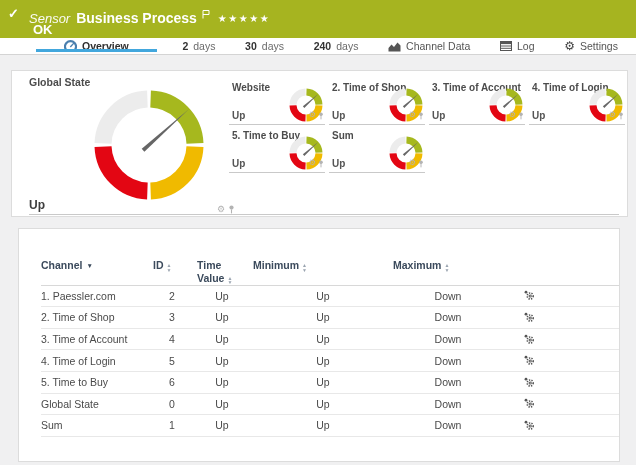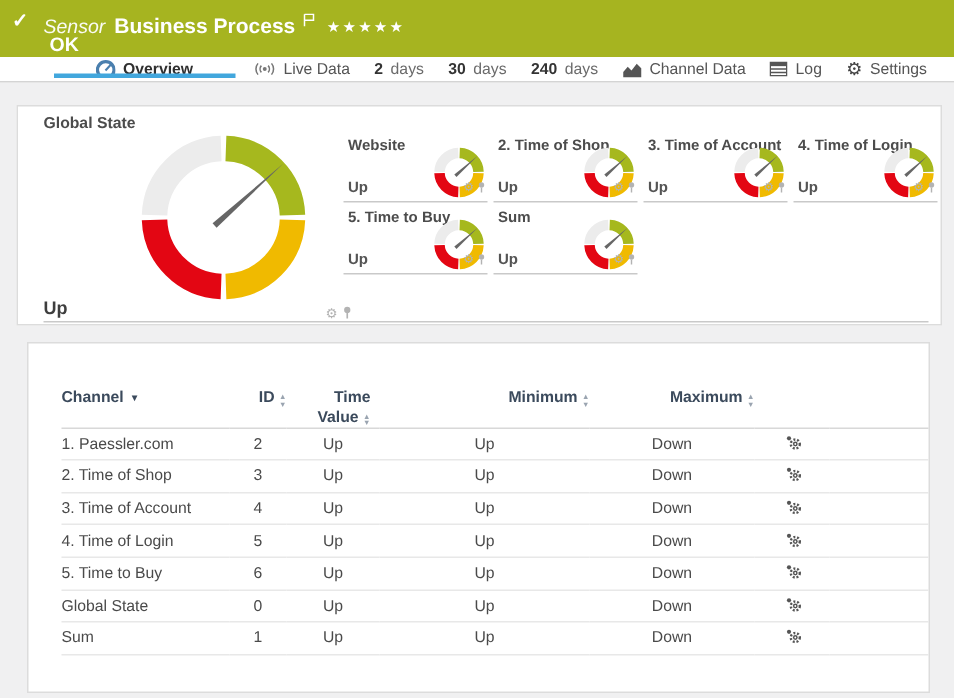--- a/index.html
+++ b/index.html
@@ -35,29 +35,29 @@
   .panel1{left:11px;top:70px;width:617px;height:147px;}
   .panel2{left:18px;top:228px;width:602px;height:234px;}
   
   .gs-title{position:absolute;left:17px;top:5px;font-size:10.5px;font-weight:bold;color:#4c4c4c;}
   .gs-gauge{position:absolute;left:81px;top:18px;width:112px;height:112px;}
   .gs-row{position:absolute;left:17px;right:8px;top:126px;height:17px;border-bottom:1px solid #c9c9c9;}
   .gs-value{position:absolute;left:0;top:1px;font-size:12px;font-weight:bold;color:#3e3e3e;}
   .gs-icons{position:absolute;left:188px;top:3px;display:flex;align-items:center;gap:3px;}
   .mini-gear{font-size:9px;color:#b3b3b3;line-height:1;cursor:pointer;}
   
-  .tiles{position:absolute;left:217px;top:16px;width:402px;display:flex;flex-wrap:wrap;}
+  .tiles{position:absolute;left:217px;top:6px;width:402px;display:flex;flex-wrap:wrap;}
   .tile{width:96px;height:48px;margin-right:4px;position:relative;border-bottom:1px solid #c9c9c9;box-sizing:border-box;}
   .tile-title{position:absolute;left:3px;top:5px;font-size:10px;font-weight:bold;color:#4c4c4c;white-space:nowrap;}
   .tile-gauge{position:absolute;left:58px;top:9px;width:38px;height:38px;}
   .tile-value{position:absolute;left:3px;bottom:3px;font-size:10px;font-weight:bold;color:#555;}
   .tile-icons{position:absolute;right:1px;bottom:0px;display:flex;align-items:center;gap:2px;background:rgba(255,255,255,.0);}
   
   .chtable{position:absolute;left:22px;top:24px;width:578px;border-collapse:collapse;table-layout:fixed;font-size:10.5px;color:#4a4a4a;}
-  .chtable th{color:#3b4a5c;font-weight:bold;text-align:right;vertical-align:top;padding:6px 0 0 0;font-size:10.5px;line-height:1.2;}
+  .chtable th{color:#3b4a5c;font-weight:bold;text-align:left;vertical-align:top;padding:6px 0 0 0;font-size:10.5px;line-height:1.2;}
   .chtable th.left{text-align:left;}
   .chtable thead tr{height:32px;}
   .chtable thead tr th{border-bottom:1px solid #d8d8d8;}
   .chtable tbody tr{height:21.6px;margin-left:19px;}
   .chtable tbody tr+tr td{border-top:1px solid #e8e8e8;}
   .chtable tbody tr:last-child td{border-bottom:1px solid #e8e8e8;}
   .chtable td{padding:0;text-align:center;}
   .chtable td.left{text-align:left;}
   .sort-both{display:inline-flex;flex-direction:column;line-height:4.5px;font-size:5px;color:#9aa4b0;margin-left:3px;vertical-align:2px;}
   .sort-desc{font-size:6.5px;color:#3b4a5c;margin-left:4px;vertical-align:1px;}
@@ -78,32 +78,20 @@
 
 <div class="tabbar" id="tabbar">
     <div class="tab active">
       <span class="tab-ico">
         <svg width="13" height="12" viewBox="0 0 14 13">
           <path d="M3.4 12 A6 6 0 1 1 10.6 12" fill="none" stroke="#4a7fae" stroke-width="2.4"></path>
           <line x1="6.8" y1="7.6" x2="10.6" y2="3.4" stroke="#4a7fae" stroke-width="1.5"></line>
         </svg>
       </span>
       <span class="tab-label">Overview</span>
-    </div>
-    <div class="tab">
-      <span class="tab-ico">
-        <svg width="15" height="10" viewBox="0 0 16 10">
-          <circle cx="8" cy="5" r="1.4" fill="#777"></circle>
-          <path d="M5.6 2.6 A3.6 3.6 0 0 0 5.6 7.4" fill="none" stroke="#777" stroke-width="1.1"></path>
-          <path d="M3.2 1 A6.2 6.2 0 0 0 3.2 9" fill="none" stroke="#777" stroke-width="1.1"></path>
-          <path d="M10.4 2.6 A3.6 3.6 0 0 1 10.4 7.4" fill="none" stroke="#777" stroke-width="1.1"></path>
-          <path d="M12.8 1 A6.2 6.2 0 0 1 12.8 9" fill="none" stroke="#777" stroke-width="1.1"></path>
-        </svg>
-      </span>
-      <span class="tab-label">Live Data</span>
     </div>
     <div class="tab">
       <span class="num">2</span>
       <span class="days">days</span>
     </div>
     <div class="tab">
       <span class="num">30</span>
       <span class="days">days</span>
     </div>
     <div class="tab">

